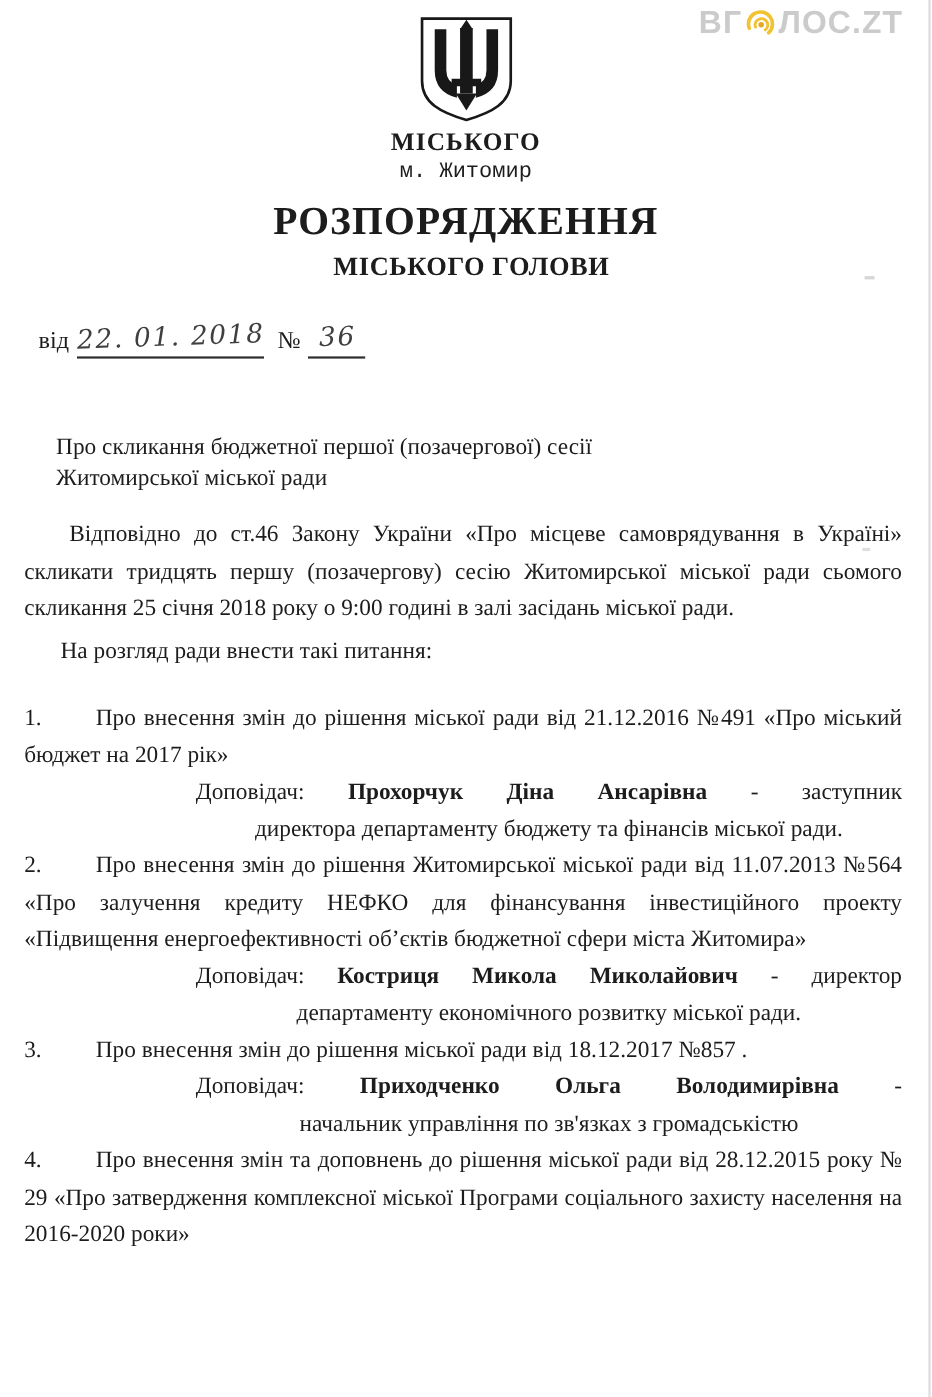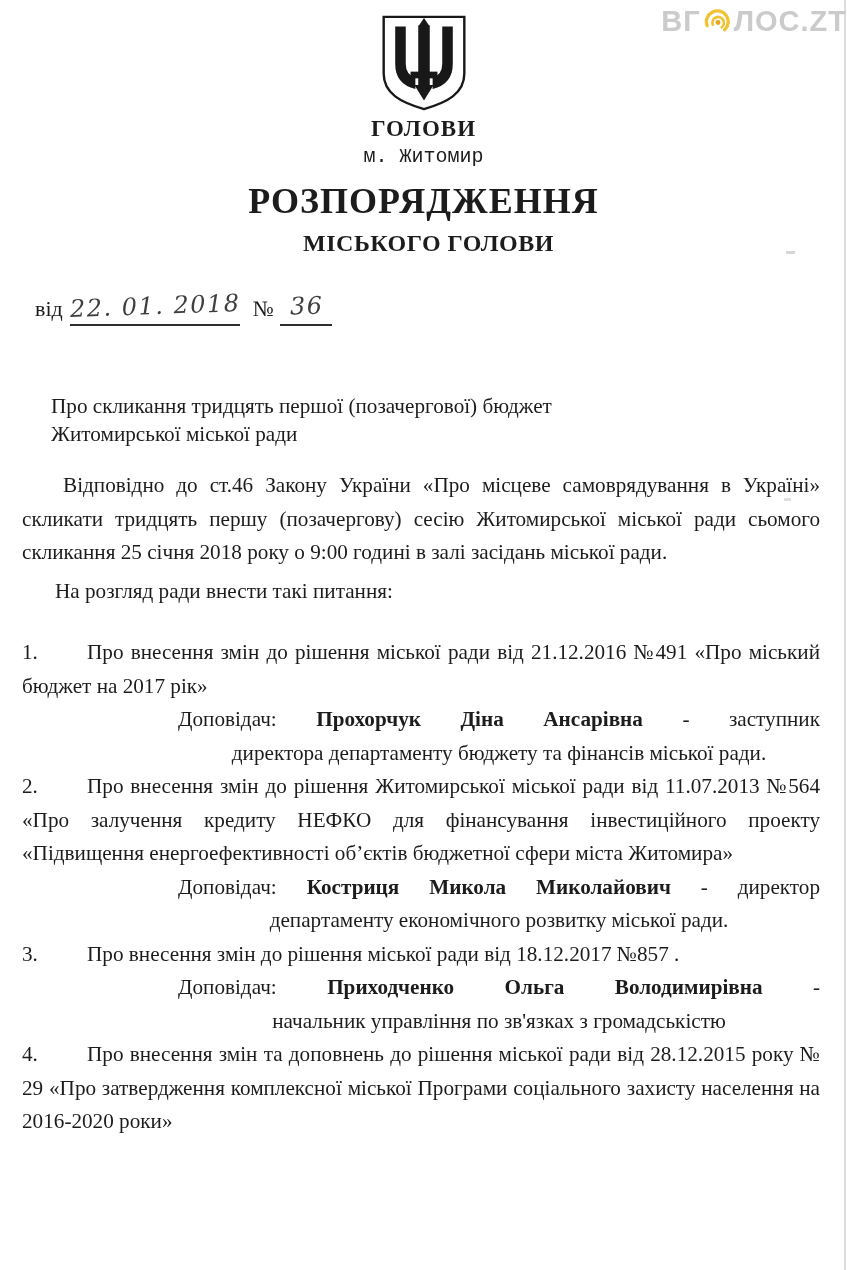--- a/index.html
+++ b/index.html
@@ -19,21 +19,21 @@
   .edge-line {
     position: absolute; right: 1px; top: 0;
     width: 2px; height: 100%;
     background: #dcdcdc;
   }
   .dash-a { position: absolute; left: 786px; top: 251px; width: 9px; height: 3px; background: #d6d6d6; }
   .dash-b { position: absolute; left: 784px; top: 498px; width: 7px; height: 3px; background: #dedede; }
 
   
   .watermark {
-    position: absolute; top: 5px; right: 0;
+    position: absolute; top: 5px; right: 26px;
     display: flex; align-items: center; gap: 2px;
     font-family: "Liberation Sans", sans-serif;
     font-weight: bold;
     font-size: 29px;
     letter-spacing: 1px;
     color: #cbcbcb;
     user-select: none;
   }
   .watermark svg { display: block; margin: 0 1px; }
 
@@ -98,34 +98,34 @@
       <path d="M8 3 H92 V62 C92 83 74 92 50 99 C26 92 8 83 8 62 Z" fill="#ffffff" stroke="#181818" stroke-width="2.5"></path>
       <g fill="#181818">
         <path d="M44 13 L50 4 L56 13 Z"></path>
         <path d="M44 12 H56 V74 H44 Z"></path>
         <path d="M40 74 H60 L50 90 Z"></path>
         <path d="M20 13 H31 V52 Q31 63 41 66 V78 Q20 73 20 52 Z"></path>
         <path d="M69 13 H80 V52 Q80 73 59 78 V66 Q69 63 69 52 Z"></path>
         <path d="M36 60 H64 V67 H36 Z"></path>
       </g>
     </svg>
-    <div class="country">ГОЛОВИ</div>
+    <div class="country">МІСЬКОГО</div>
     <div class="city">м. Житомир</div>
     <h1 class="doc-title">РОЗПОРЯДЖЕННЯ</h1>
     <h2 class="doc-subtitle">МІСЬКОГО ГОЛОВИ</h2>
   </header>
 
   <div class="meta-line">
     <span>від</span><span class="blank blank-date"><span class="hand">22. 01. 2018</span></span><span class="num-sign">№</span><span class="blank blank-num"><span class="hand">36</span></span>
   </div>
 
   <main class="content">
 
     <div class="subject">
-      <div>Про скликання тридцять першої (позачергової) бюджет</div>
+      <div>Про скликання бюджетної першої (позачергової) сесії</div>
       <div>Житомирської міської ради</div>
     </div>
 
     <p class="intro">Відповідно до ст.46 Закону України «Про місцеве самоврядування в Україні» скликати тридцять першу (позачергову) сесію Житомирської міської ради сьомого скликання 25 січня 2018 року о 9:00 годині в залі засідань міської ради.</p>
 
     <p class="agenda-lead">На розгляд ради внести такі питання:</p>
 
     <section class="items">
 
       <p class="item"><span class="num">1.</span><span>Про внесення змін до рішення міської ради від 21.12.2016 №491 «Про міський бюджет на 2017 рік»</span></p>

